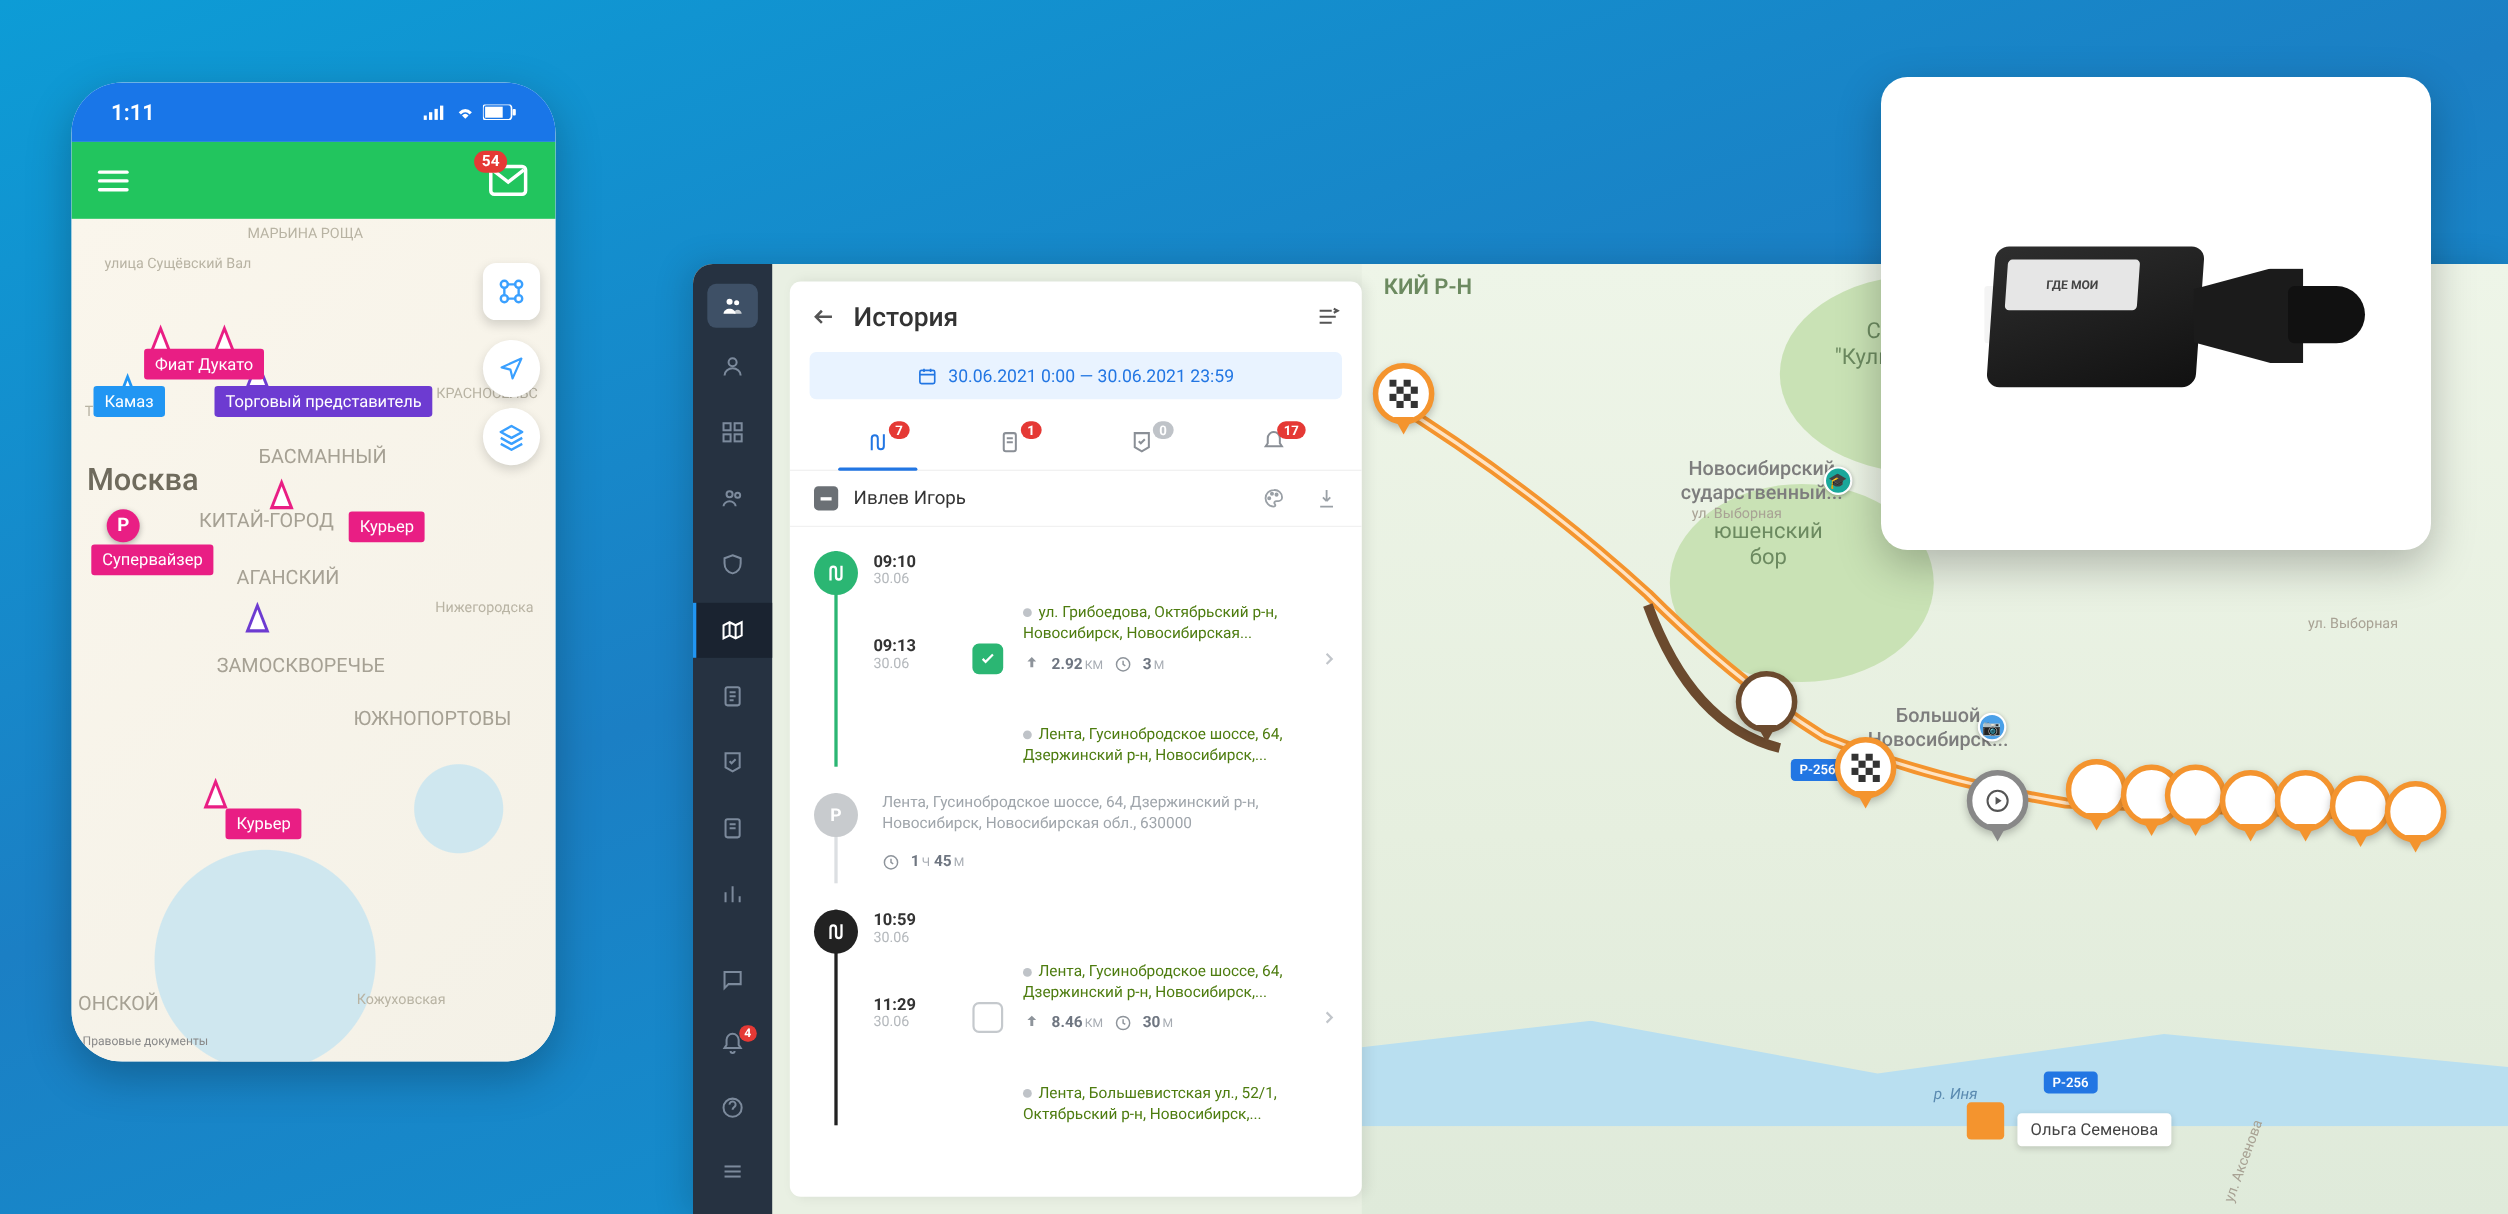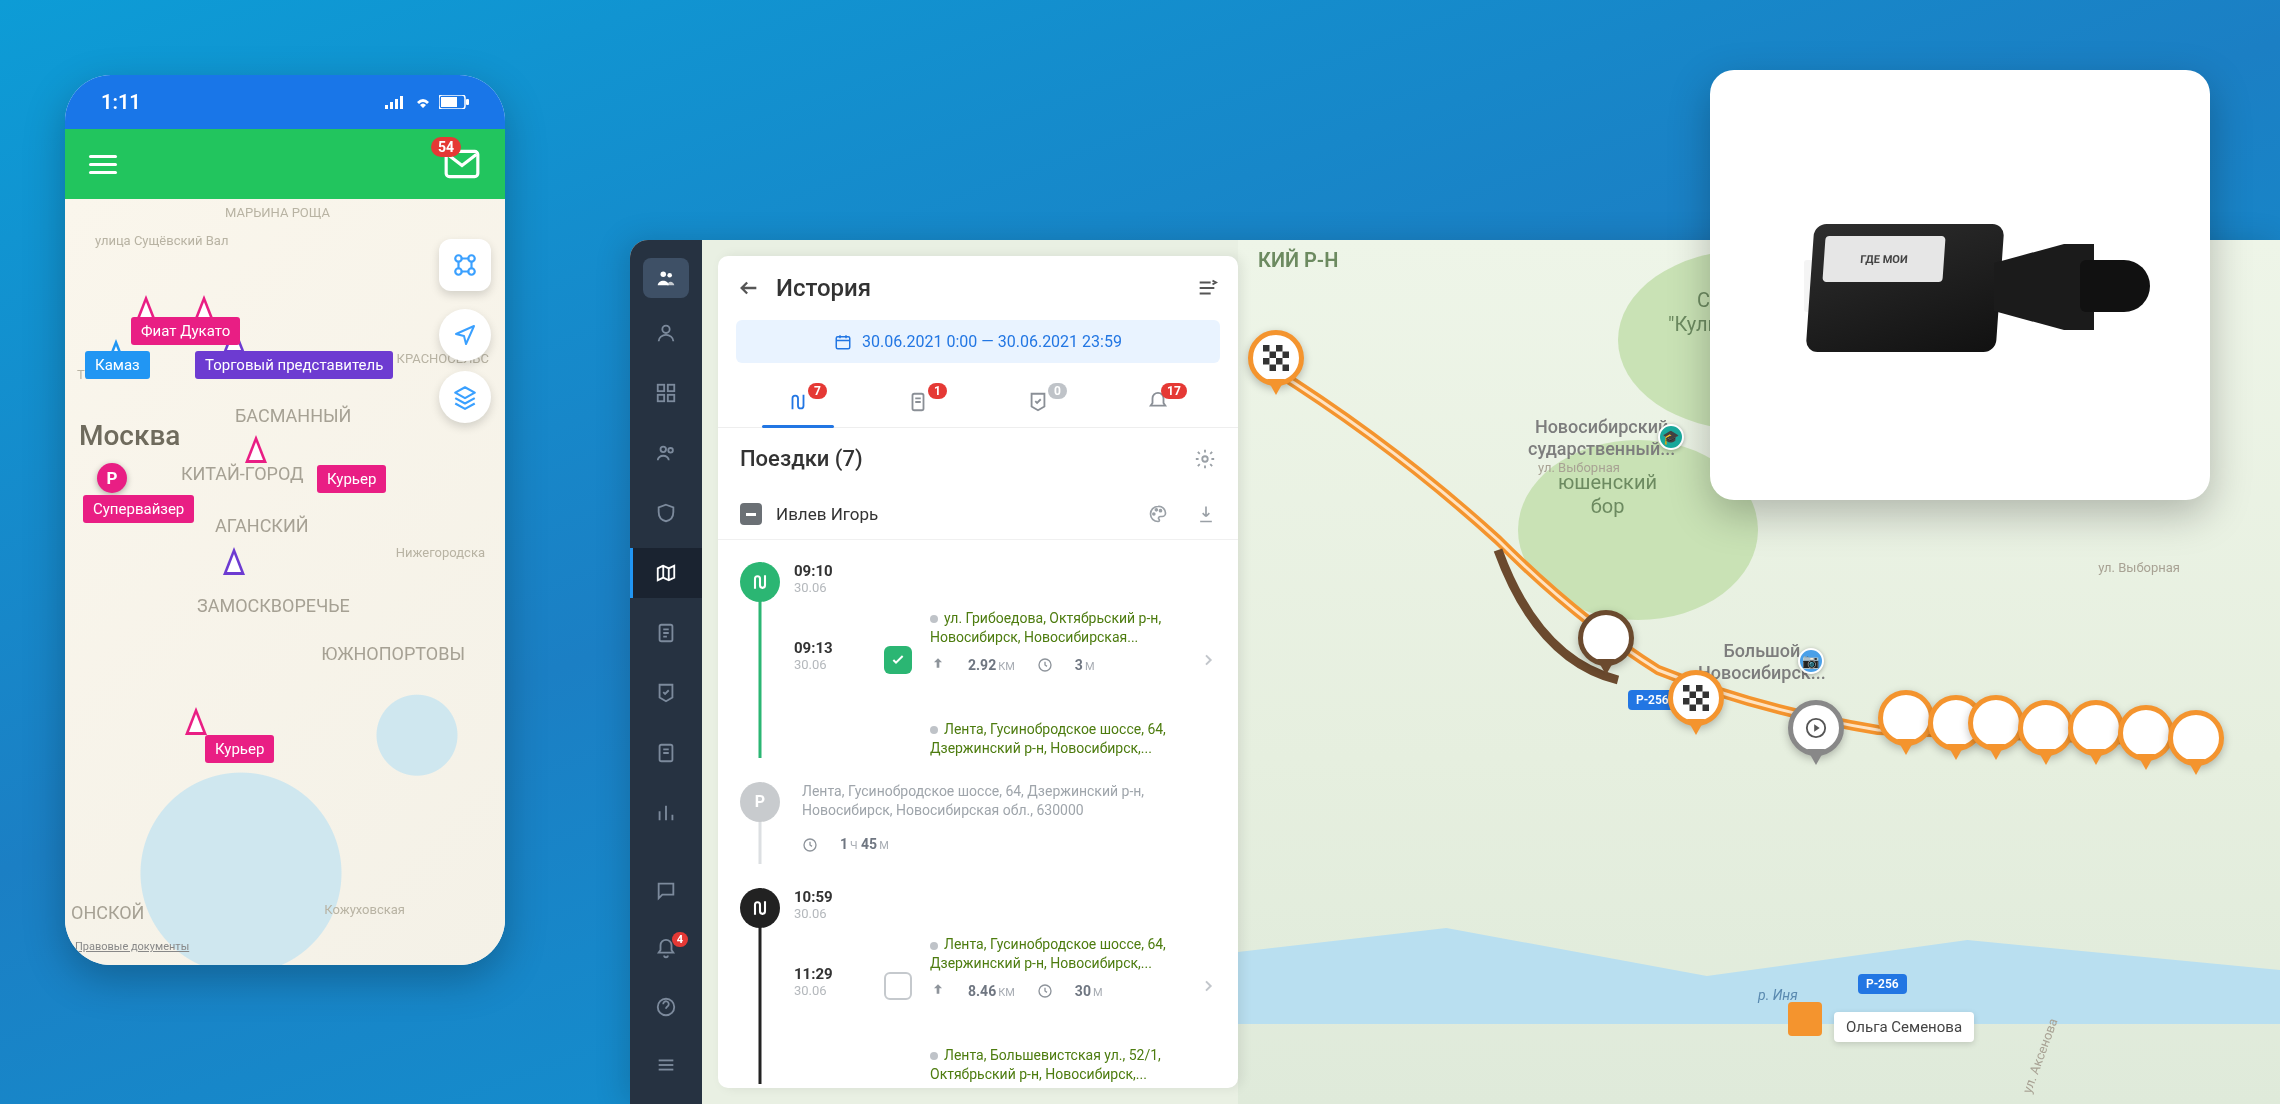--- a/index.html
+++ b/index.html
@@ -23,21 +23,21 @@
 .road-lab { position:absolute; font-size:18px; color:#a6a194; }
 .city { position:absolute; left:14px; top:220px; font-size:28px; color:#6f6b5d; font-weight:500; }
 .pin { position:absolute; width:0; height:0; border-left:11px solid transparent; border-right:11px solid transparent; }
 .pin.up { border-bottom:28px solid; }
 .pin.up::after { content:""; position:absolute; left:-7px; top:7px; width:0;height:0;border-left:7px solid transparent;border-right:7px solid transparent;border-bottom:18px solid #fff; }
 .tag { position:absolute; color:#fff; font-size:15px; padding:5px 10px; border-radius:3px; white-space:nowrap; }
 .tag.pink { background:#e91e84; }
 .tag.blue { background:#2196f3; }
 .tag.purple { background:#6d3bd1; }
 .pmark { position:absolute; width:30px;height:30px;border-radius:50%; background:#e91e84; color:#fff; display:flex;align-items:center;justify-content:center; font-weight:700; font-size:17px; box-shadow:0 2px 6px rgba(0,0,0,.3); }
-.p-legal { position:absolute; left:10px; bottom:12px; font-size:11px; color:#888; text-decoration:underline; }
+.p-legal { position:absolute; left:10px; bottom:12px; font-size:11px; color:#888; }
 .fab-grp { position:absolute; right:14px; width:52px; height:52px; background:#fff; border-radius:50%; display:flex;align-items:center;justify-content:center; box-shadow:0 4px 10px rgba(0,0,0,.15); }
 .fab-sq { position:absolute; right:14px; top:40px; width:52px;height:52px;background:#fff;border-radius:12px;display:flex;align-items:center;justify-content:center;box-shadow:0 4px 10px rgba(0,0,0,.15); }
 
 
 .desk { position:absolute; left:630px; top:240px; right:0; bottom:0; background:#e9f0e3; box-shadow: -6px 0 30px rgba(0,0,0,.15); border-top-left-radius:18px; overflow:hidden; display:flex; }
 .leftnav { width:72px; background:#263241; display:flex; flex-direction:column; align-items:center; padding-top:18px; gap:10px; position:relative; }
 .leftnav .top-btn { width:46px;height:40px;background:#3e5066;border-radius:8px;display:flex;align-items:center;justify-content:center; }
 .leftnav .nitem { width:72px;height:50px;display:flex;align-items:center;justify-content:center;color:#7c8a9c;position:relative; }
 .leftnav .nitem.active { background:#1a2330; color:#fff; }
 .leftnav .nitem.active::before { content:"";position:absolute;left:0;top:0;bottom:0;width:3px;background:#2196f3; }
@@ -80,21 +80,21 @@
 .tcol-time .t { font-weight:700; color:#333; }
 .tcol-time .d { color:#b4b8bc; font-size:13px; }
 .tcol-time .gap { height:44px; }
 .tchk { width:36px; display:flex; flex-direction:column; align-items:center; justify-content:center; }
 .tchk .sq { width:28px;height:28px;border-radius:6px;display:flex;align-items:center;justify-content:center; }
 .tchk .sq.on { background:#2bb673;color:#fff; }
 .tchk .sq.off { border:2px solid #c5c9cd; }
 .tbody { flex:1; font-size:14px; color:#333; position:relative; }
 .tbody .addr { color:#4d7c0f; line-height:1.35;margin-top:47px; }
 .dot { display:inline-block;width:8px;height:8px;border-radius:50%;background:#bfc3c8;margin-right:6px;vertical-align:middle; }
-.tmeta { display:flex; align-items:center; gap:22px; color:#6f7681; margin:10px 0; font-size:14px; }
+.tmeta { display:flex; align-items:center; gap:10px; color:#6f7681; margin:10px 0; font-size:14px; }
 .tmeta svg{ width:16px;height:16px; vertical-align:middle; }
 .tmeta .unit { font-size:11px; color:#a6abb2; margin-left:2px; }
 .chev { position:absolute; right:0; top:50%; transform:translateY(-50%); color:#c2c6cb; }
 .park-body { color:#9fa5ab; font-size:14px; line-height:1.4; }
 
 .mapmain { flex:1; position:relative; background: linear-gradient(180deg,#eef5e8 0%, #e6efdf 60%, #dfeada 100%); }
 .green-blob { position:absolute; background:#c9e2b5; border-radius:50%; }
 .water { position:absolute; background:#b9dff0; }
 .maplbl { position:absolute; font-size:20px; color:#6c8a60; text-align:center; line-height:1.2; white-space:nowrap; }
 .maplbl.city { color:#7d7d7d; font-size:18px; }
@@ -366,29 +366,20 @@
           </svg>
         <span class="tbadge grey">0</span>
       </div>
       <div class="tab">
         <svg width="22" height="22" viewBox="0 0 24 24" fill="none" stroke="currentColor" stroke-width="2">
             <path d="M6 8a6 6 0 1112 0v5l2 3H4l2-3z"></path>
           </svg>
         <span class="tbadge">17</span>
       </div>
     </div>
-    <div class="section-row">
-      <span class="section-title">Поездки (7)</span>
-      <span class="gear">
-          <svg width="22" height="22" viewBox="0 0 24 24" fill="none" stroke="currentColor" stroke-width="2">
-            <circle cx="12" cy="12" r="3"></circle>
-            <path d="M12 2v3M12 19v3M4.2 4.2l2.1 2.1M17.7 17.7l2.1 2.1M2 12h3M19 12h3M4.2 19.8l2.1-2.1M17.7 6.3l2.1-2.1"></path>
-          </svg>
-        </span>
-    </div>
     <div class="person-row">
       <div class="chk">
           <span></span>
         </div>
       <span class="person-name">Ивлев Игорь</span>
       <span class="icbtn">
           <svg width="20" height="20" viewBox="0 0 24 24" fill="none" stroke="currentColor" stroke-width="2">
             <path d="M12 3a9 9 0 100 18c2 0 2-2 1-3s0-3 2-3h2a4 4 0 004-4 8 8 0 00-9-8z"></path>
             <circle cx="7" cy="12" r="1.2" fill="currentColor"></circle>
             <circle cx="10" cy="7" r="1.2" fill="currentColor"></circle>

